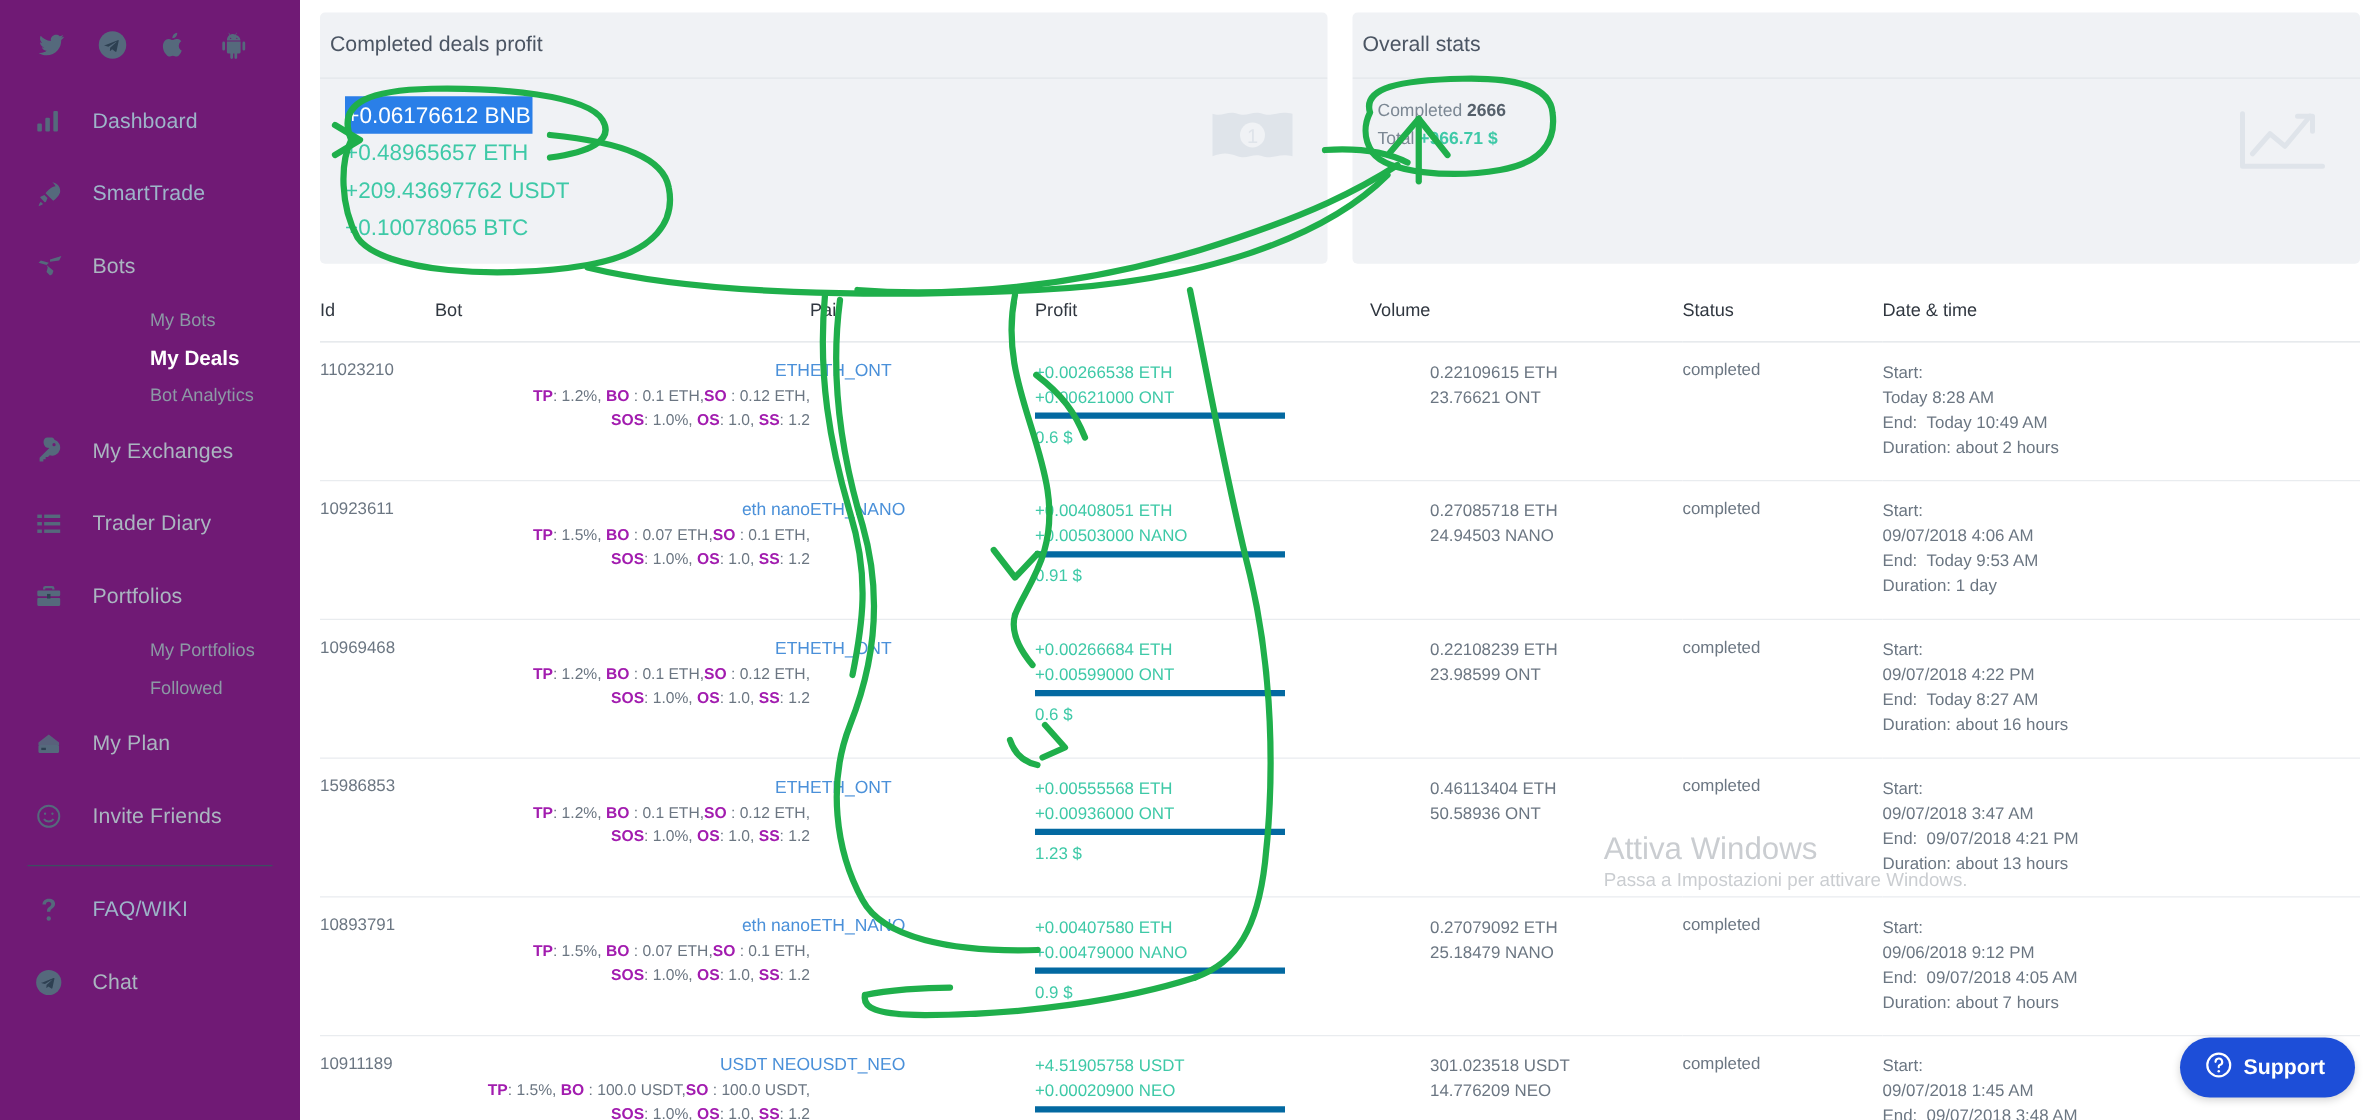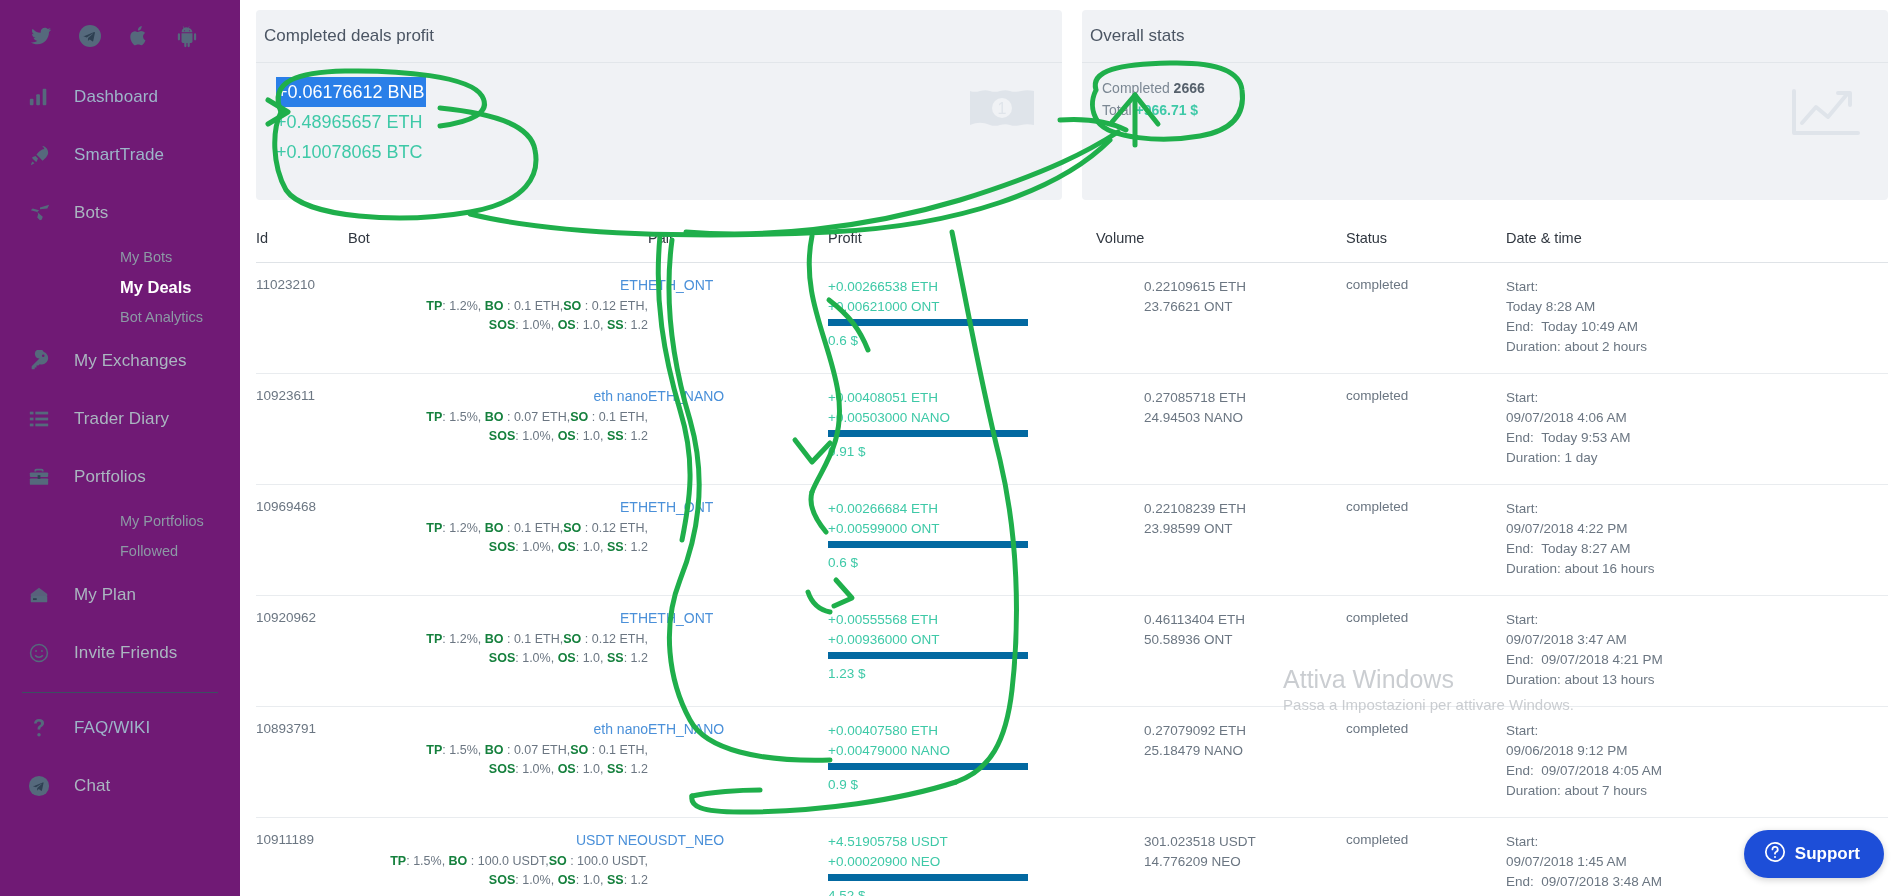--- a/index.html
+++ b/index.html
@@ -118,26 +118,26 @@
   .c-id { width: 92px; }
   .c-bot { width: 300px; text-align: right; }
   .c-pair { width: 180px; }
   .c-profit { width: 268px; }
   .c-vol { width: 250px; }
   .c-status { width: 160px; }
   .c-date { width: auto; }
 
   .botname { color: #4a90d9; font-size: 14px; display: block; margin-bottom: 4px; }
   .botcfg { color: #6b7682; font-size: 12.5px; line-height: 19px; }
-  .botcfg b { color: #15803d; }
+  .botcfg b { color: #a21caf; }
   .pairname { color: #4a90d9; font-size: 14px; }
   .pline { color: #3ec9a7; font-size: 13.5px; line-height: 20px; }
   .pusd {
     color: #3ec9a7; font-size: 13.5px;
-    border-top: 7px solid #0369a1;
+    border-top: 5px solid #0369a1;
     padding-top: 7px; margin-top: 2px;
     display: block; width: 200px;
   }
   .vline { line-height: 20px; font-size: 13.5px; color: #6b7682; margin-left: 48px; }
   .status { font-size: 13.5px; color: #6b7682; }
   .dline { line-height: 20px; font-size: 13.5px; color: #6b7682; }
 
   
   .annot {
     position: absolute; left: 0; top: 0;
@@ -341,20 +341,21 @@
 
   <div class="main">
 
     <div class="cards">
 
       <div class="card">
         <div class="card-head">Completed deals profit</div>
         <div class="card-body">
           <div class="profit-line sel">+0.06176612 BNB</div>
           <div class="profit-line">+0.48965657 ETH</div>
+          <div class="profit-line">+209.43697762 USDT</div>
           <div class="profit-line">+0.10078065 BTC</div>
           <div class="card-watermark">
             <svg width="68" height="46" viewBox="0 0 68 46" fill="currentColor">
               <path d="M2 6c8 3 12-3 20 0s12-3 20 0 12-3 24 0v34c-12-3-16 3-24 0s-12 3-20 0S10 37 2 40V6z"></path>
               <circle cx="34" cy="23" r="10" fill="#f0f2f5"></circle>
               <text x="34" y="29" font-size="16" text-anchor="middle" fill="#dfe4ea" font-family="Liberation Sans, sans-serif">1</text>
             </svg>
           </div>
         </div>
       </div>
@@ -453,21 +454,21 @@
               </td>
               <td class="c-status"><span class="status">completed</span></td>
               <td class="c-date">
                 <div class="dline">Start:</div>
                 <div class="dline">09/07/2018 4:22 PM</div>
                 <div class="dline">End:&nbsp;&nbsp;Today 8:27 AM</div>
                 <div class="dline">Duration: about 16 hours</div>
               </td>
             </tr>
             <tr>
-              <td class="c-id">10920962</td>
+              <td class="c-id">15986853</td>
               <td class="c-bot"><span class="botname">ETH</span><span class="botcfg"><b>TP</b>: 1.2%, <b>BO</b> : 0.1 ETH,<b>SO</b> : 0.12 ETH,</span><br><span class="botcfg"><b>SOS</b>: 1.0%, <b>OS</b>: 1.0, <b>SS</b>: 1.2</span></td>
               <td class="c-pair"><span class="pairname">ETH_ONT</span></td>
               <td class="c-profit">
                 <div class="pline">+0.00555568 ETH</div>
                 <div class="pline">+0.00936000 ONT</div>
                 <span class="pusd">1.23 $</span>
               </td>
               <td class="c-vol">
                 <div class="vline">0.46113404 ETH</div>
                 <div class="vline">50.58936 ONT</div>

